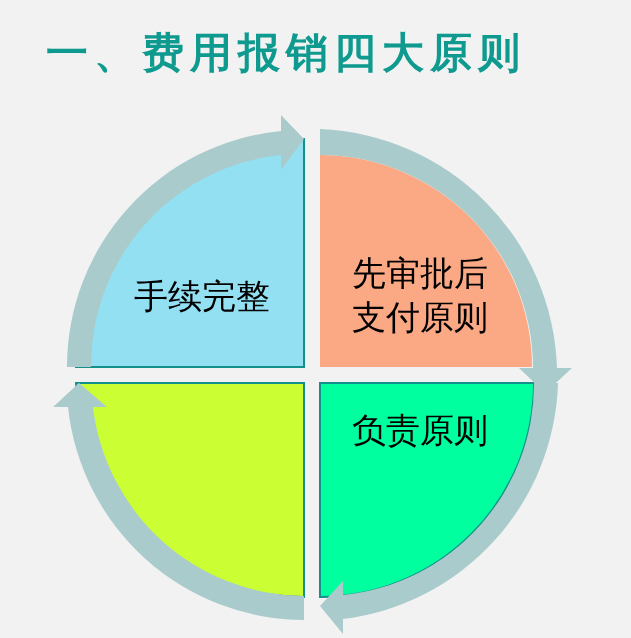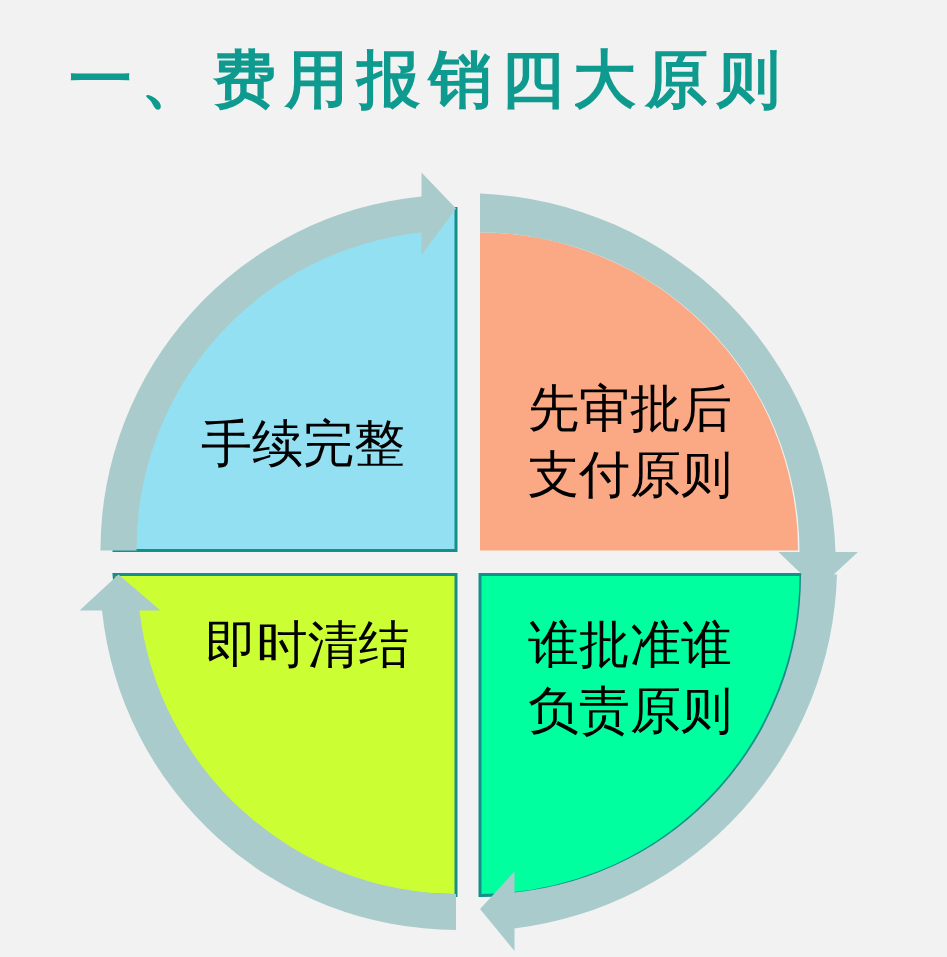--- a/index.html
+++ b/index.html
@@ -65,19 +65,17 @@
   <div>手续完整</div>
 </div>
 
 <div class="label" style="left:330px; top:254px; width:180px;font-family:Liberation Mono, monospace;">
 
   <div>先审批后</div>
   <div>支付原则</div>
 </div>
 
 <div class="label" style="left:330px; top:408px; width:180px;">
-  <div>谁批准谁</div>
   <div>负责原则</div>
 </div>
 
 <div class="label" style="left:115px; top:408px; width:180px;">
-  <div>即时清结</div>
 </div>
 
 </body></html>

